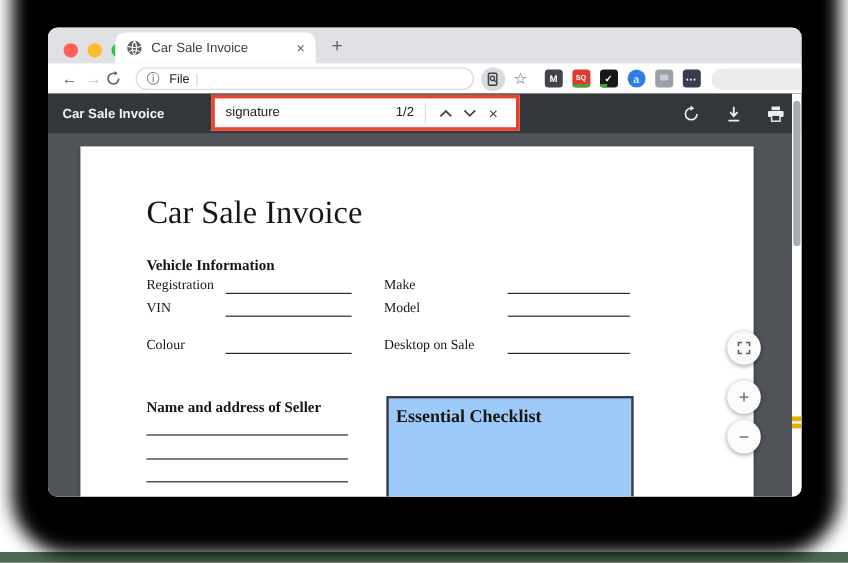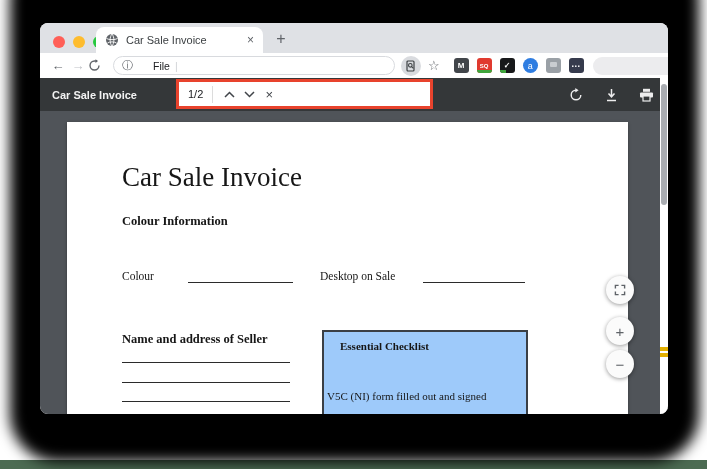--- a/index.html
+++ b/index.html
@@ -18,21 +18,21 @@
   .tab-title{font-size:11px;color:#3c4043;margin-left:7px;flex:1;white-space:nowrap;overflow:hidden;}
   .tab-close{font-size:12px;color:#5f6368;cursor:default;}
   .newtab{position:absolute;left:228px;top:3px;width:26px;height:26px;display:flex;align-items:center;justify-content:center;font-size:16px;color:#5f6368;}
 
   
   .addressbar{position:relative;height:25px;background:#fff;display:flex;align-items:center;padding:0 8px;box-sizing:border-box;}
   .navbtn{width:20px;text-align:center;font-size:13px;color:#5f6368;flex:0 0 auto;}
   .navbtn.disabled{color:#c1c3c7;}
   .urlfield{margin-left:5px;width:282px;height:19px;border:1px solid #d8dade;border-radius:10px;background:#fff;display:flex;align-items:center;padding:0 8px;box-sizing:border-box;font-size:10.5px;flex:0 0 auto;}
   .info-ic{color:#5f6368;font-size:11px;}
-  .scheme{color:#202124;margin:0 5px 0 20px;}
+  .scheme{color:#202124;margin:0 5px 0 8px;}
   .urlsep{color:#d0d2d6;margin-right:5px;}
   .urlpath{color:#202124;white-space:nowrap;overflow:hidden;text-overflow:ellipsis;flex:1;}
   .viewer-ic{width:20px;height:20px;border-radius:50%;background:#d9dbdf;display:flex;align-items:center;justify-content:center;margin-left:6px;flex:0 0 auto;}
   .star{font-size:13px;color:#5f6368;margin:0 6px 0 7px;flex:0 0 auto;}
   .exts{display:flex;align-items:center;gap:8px;margin-left:8px;flex:0 0 auto;}
   .ext{width:15px;height:15px;border-radius:3px;display:flex;align-items:center;justify-content:center;font-size:8px;font-weight:bold;color:#fff;position:relative;overflow:hidden;}
   .ext.m{background:#41454a;} .ext.sq{background:#e03a2f;font-size:6px;}
   .ext.sq::after{content:"";position:absolute;left:0;bottom:0;width:100%;height:3px;background:#3fa53c;}
   .ext.chk{background:#17181a;} .ext.chk::after{content:"";position:absolute;left:0;bottom:0;width:6px;height:3px;background:#3fa53c;}
   .ext.a{background:#2f7de1;border-radius:50%;font-weight:normal;font-size:9px;}
@@ -56,21 +56,21 @@
   .page{position:absolute;left:27px;top:44px;width:561px;height:292px;background:#fff;overflow:hidden;box-shadow:0 1px 3px rgba(0,0,0,.35);font-family:"Liberation Serif",serif;color:#161616;}
   .doc-title{position:absolute;left:55px;top:40px;font-size:27px;}
   .sec-head{position:absolute;font-size:12.5px;font-weight:bold;}
   .vrow{position:absolute;left:55px;width:470px;height:15px;font-size:11.5px;}
   .vrow .lab1{position:absolute;left:0;top:0;}
   .vrow .ln1{position:absolute;left:66px;top:12px;width:105px;border-top:1px solid #2b2b2b;}
   .vrow .lab2{position:absolute;left:198px;top:0;}
   .vrow .ln2{position:absolute;left:301px;top:12px;width:102px;border-top:1px solid #2b2b2b;}
   .sline{position:absolute;left:55px;width:168px;border-top:1px solid #2b2b2b;}
   .bluebox{position:absolute;left:255px;top:208px;width:206px;height:160px;background:#9ecafa;border:2px solid #3a3f45;box-sizing:border-box;}
-  .bb-head{position:absolute;left:16px;top:8px;font-size:11px;font-weight:bold;}
+  .bb-head{position:absolute;left:6px;top:8px;font-size:15px;font-weight:bold;}
   .bb-item{position:absolute;left:3px;top:58px;font-size:11px;}
 
   .zoombtn{position:absolute;width:28px;height:28px;border-radius:50%;background:#fbfbfb;box-shadow:0 1px 4px rgba(0,0,0,.4);display:flex;align-items:center;justify-content:center;color:#5f6368;font-size:15px;}
   .scroll-track{position:absolute;left:620px;top:0;width:8px;height:336px;background:#fff;}
   .scroll-thumb{position:absolute;left:1px;top:6px;width:6px;height:121px;background:#a9acb1;border-radius:3px;}
   .find-mark{position:absolute;left:0;width:8px;height:4px;background:#e3b000;}
   svg{display:block;}
 </style>
 </head>
 <body>
@@ -130,20 +130,21 @@
         <div class="ext gray"></div>
         <div class="ext dots">⋯</div>
       </div>
       <div class="profile-pill"></div>
     </div>
 
     <div class="content">
       <div class="pdftoolbar">
         <div class="pdftitle">Car Sale Invoice</div>
         <div class="findbar">
+          <span class="find-text">signature</span>
           <span class="find-count">1/2</span>
           <span class="find-sep"></span>
           <span class="find-btn">
             <svg width="11" height="7" viewBox="0 0 11 7">
                 <polyline points="1,6 5.5,1.5 10,6" fill="none" stroke="#41454a" stroke-width="1.5"></polyline>
               </svg>
           </span>
           <span class="find-btn">
             <svg width="11" height="7" viewBox="0 0 11 7">
                 <polyline points="1,1 5.5,5.5 10,1" fill="none" stroke="#41454a" stroke-width="1.5"></polyline>
@@ -169,37 +170,48 @@
                 <rect x="4" y="0.8" width="7" height="3" fill="#ededee"></rect>
                 <rect x="1" y="4.5" width="13" height="5" rx="1" fill="#ededee"></rect>
                 <rect x="4" y="8" width="7" height="5" fill="#343739" stroke="#ededee" stroke-width="1.2"></rect>
               </svg>
           </span>
         </div>
       </div>
 
       <div class="page">
         <div class="doc-title">Car Sale Invoice</div>
-        <div class="sec-head" style="left:55px;top:92px;">Colour Information</div>
-
-        <div class="vrow" style="top:148px;">
+        <div class="sec-head" style="left:55px;top:92px;">Vehicle Information</div>
+
+        <div class="vrow" style="top:110px;">
+          <span class="lab1">Registration</span>
+          <span class="ln1"></span>
+          <span class="lab2">Make</span>
+          <span class="ln2"></span>
+        </div>
+        <div class="vrow" style="top:129px;">
+          <span class="lab1">VIN</span>
+          <span class="ln1"></span>
+          <span class="lab2">Model</span>
+          <span class="ln2"></span>
+        </div>
+        <div class="vrow" style="top:160px;">
           <span class="lab1">Colour</span>
           <span class="ln1"></span>
           <span class="lab2">Desktop on Sale</span>
           <span class="ln2"></span>
         </div>
 
         <div class="sec-head" style="left:55px;top:198px;margin-top:12px;">Name and address of Seller</div>
         <div class="sline" style="top:240px;"></div>
         <div class="sline" style="top:260px;"></div>
         <div class="sline" style="top:279px;"></div>
 
         <div class="bluebox">
           <div class="bb-head">Essential Checklist</div>
-          <div class="bb-item">V5C (NI) form filled out and signed</div>
         </div>
       </div>
 
       <div class="zoombtn" style="left:566px;top:198px;">
         <svg width="12" height="12" viewBox="0 0 12 12">
             <path d="M4.6 1.4 L1.4 1.4 L1.4 4.6 M7.4 1.4 L10.6 1.4 L10.6 4.6 M1.4 7.4 L1.4 10.6 L4.6 10.6 M10.6 7.4 L10.6 10.6 L7.4 10.6" stroke="#5f6368" stroke-width="1.4" fill="none"></path>
           </svg>
       </div>
       <div class="zoombtn" style="left:566px;top:239px;">+</div>
       <div class="zoombtn" style="left:566px;top:272px;">−</div>

